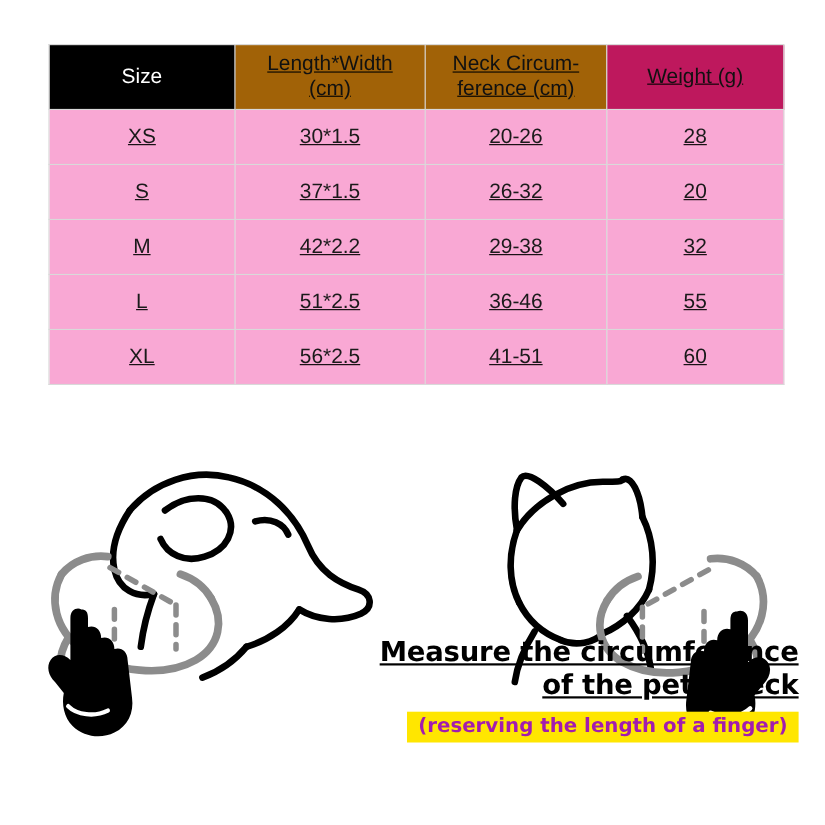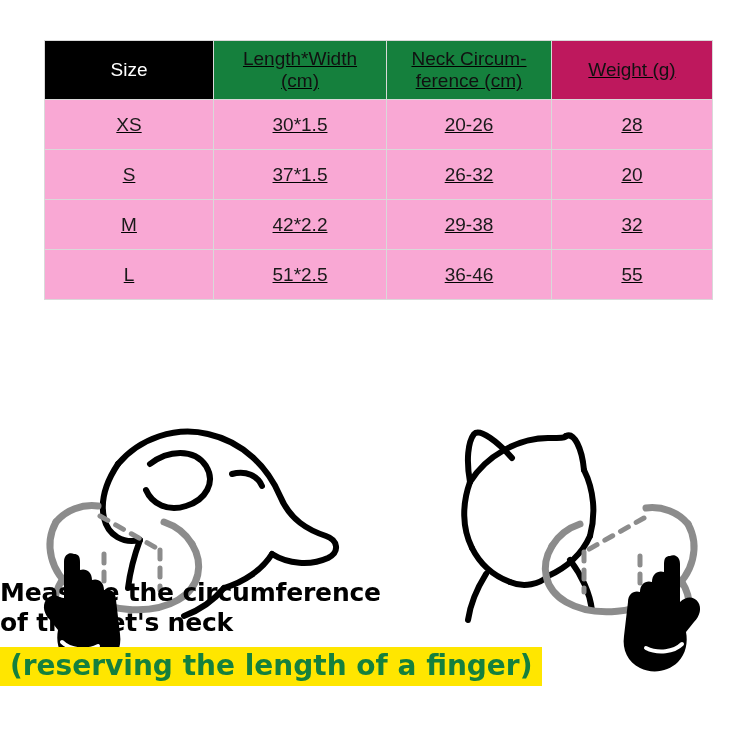--- a/index.html
+++ b/index.html
@@ -45,21 +45,21 @@
   }
   thead th {
     height: 58px;
     line-height: 1.15;
   }
   .th-size {
     background: #000000;
     color: #ffffff !important;
   }
   .th-grey {
-    background: #15803d;
+    background: #a16207;
     color: #111111 !important;
     margin-left: 24px;
   }
   .th-light {
     background: #be185d;
     color: #111111 !important;
   }
   tbody td {
     height: 49px;
     background: #f9a8d4;
@@ -79,41 +79,42 @@
     width: 750px;
     height: 346px;
   }
   .illus svg { display: block; }
 
   .caption-block {
     position: absolute;
     left: 0;
     top: 578px;
     width: 726px;
-    text-align: left;
+    text-align: right;
     pointer-events: none;
+    text-decoration: underline;
   }
   .caption-line {
     font-family: "DejaVu Sans", sans-serif;
     font-weight: bold;
     font-size: 25px;
     color: #000000;
     line-height: 1.18;
     letter-spacing: -0.2px;
   }
   .highlight-wrap {
     margin-top: 10px;
   }
   .highlight {
     display: inline-block;
     background: #ffe600;
-    color: #15803d;
+    color: #a21caf;
     font-family: "DejaVu Sans", sans-serif;
     font-weight: bold;
-    font-size: 28px;
+    font-size: 18px;
     padding: 3px 10px 4px 10px;
     line-height: 1.15;
   }
 </style>
 </head>
 <body>
 
 <div class="page">
 
   <div class="table-wrap">
@@ -149,20 +150,26 @@
           <td class="col-1">M</td>
           <td class="col-2">42*2.2</td>
           <td class="col-3">29-38</td>
           <td class="col-4">32</td>
         </tr>
         <tr>
           <td class="col-1">L</td>
           <td class="col-2">51*2.5</td>
           <td class="col-3">36-46</td>
           <td class="col-4">55</td>
+        </tr>
+        <tr>
+          <td class="col-1">XL</td>
+          <td class="col-2">56*2.5</td>
+          <td class="col-3">41-51</td>
+          <td class="col-4">60</td>
         </tr>
       </tbody>
     </table>
   </div>
 
   <div class="illus">
     <svg width="750" height="346" viewBox="0 0 750 346" xmlns="http://www.w3.org/2000/svg">
 
       <g fill="none" stroke="#000000" stroke-width="6" stroke-linecap="round" stroke-linejoin="round">
 

